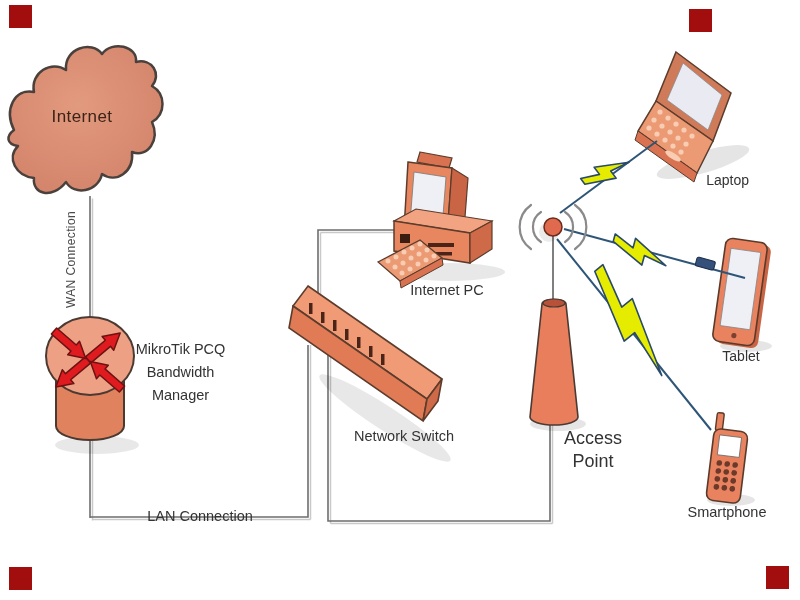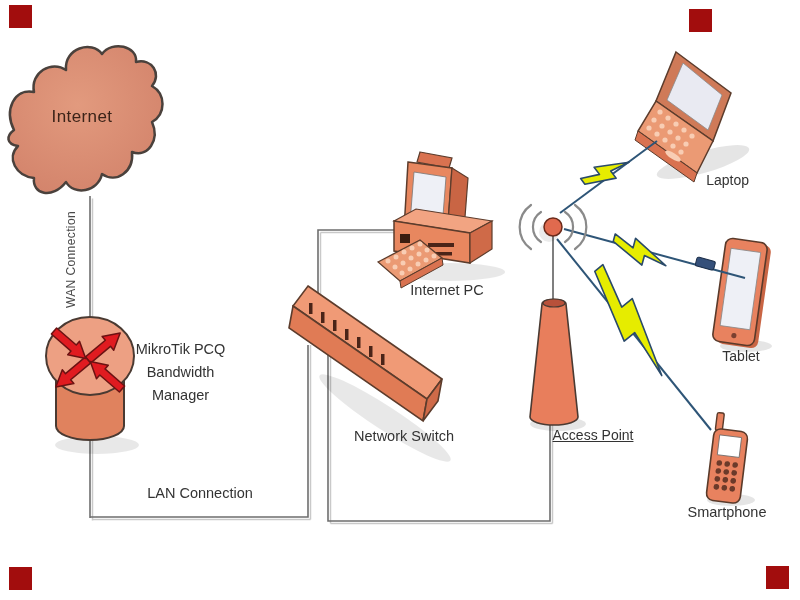--- a/index.html
+++ b/index.html
@@ -5,22 +5,22 @@
   html,body{margin:0;padding:0;background:#fff;}
   .stage{position:relative;width:800px;height:600px;background:#ffffff;overflow:hidden;
          font-family:"Liberation Sans",sans-serif;padding-left:28px;}
   svg{position:absolute;left:0;top:0;}
   .label{position:absolute;color:#333;text-align:center;line-height:1.25;}
   .lbl-internet{left:30px;top:106px;width:104px;font-size:17px;color:#3b2318;letter-spacing:.4px;}
   .lbl-wan{left:8px;top:252px;width:126px;font-size:12px;color:#4a4a4a;transform:rotate(-90deg);letter-spacing:.4px;}
   .lbl-router{left:118px;top:338px;width:125px;font-size:14.5px;line-height:23px;}
   .lbl-desktop{left:395px;top:281px;width:104px;font-size:14.5px;}
   .lbl-switch{left:330px;top:427px;width:124px;font-size:14.5px;text-align:right;}
-  .lbl-lan{left:138px;top:484px;width:124px;font-size:14.5px;}
-  .lbl-ap{left:541px;top:427px;width:104px;font-size:14px;text-decoration:underline;}
+  .lbl-lan{left:138px;top:507px;width:124px;font-size:14.5px;}
+  .lbl-ap{left:541px;top:427px;width:104px;font-size:18px;}
   .lbl-laptop{left:649px;top:172px;width:100px;font-size:14px;text-align:right;}
   .lbl-tablet{left:691px;top:348px;width:100px;font-size:14px;}
   .lbl-phone{left:665px;top:503px;width:124px;font-size:14.5px;}
   .marker{position:absolute;width:23px;height:23px;background:#a20d0d;}
   .m-tl{left:9px;top:5px;} .m-tr{left:689px;top:9px;}
   .m-bl{left:9px;top:567px;} .m-br{left:766px;top:566px;}
 </style>
 </head>
 <body>
 

